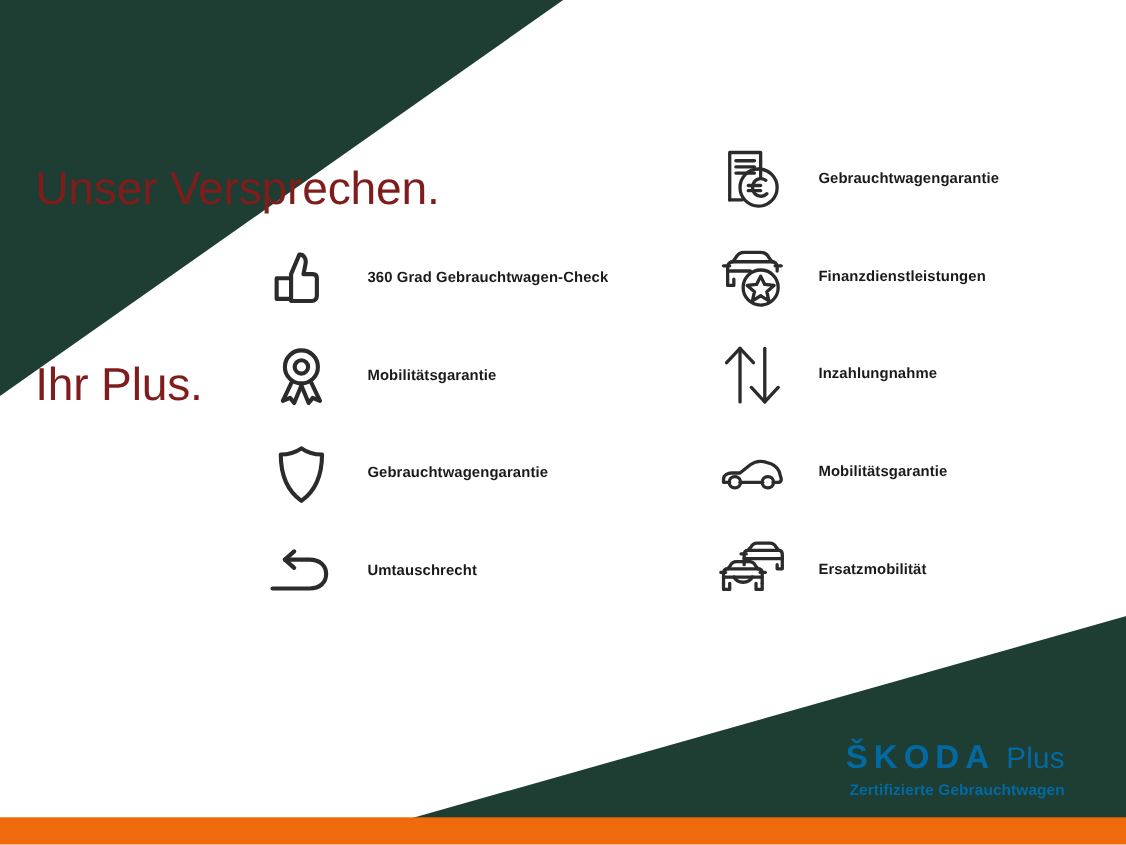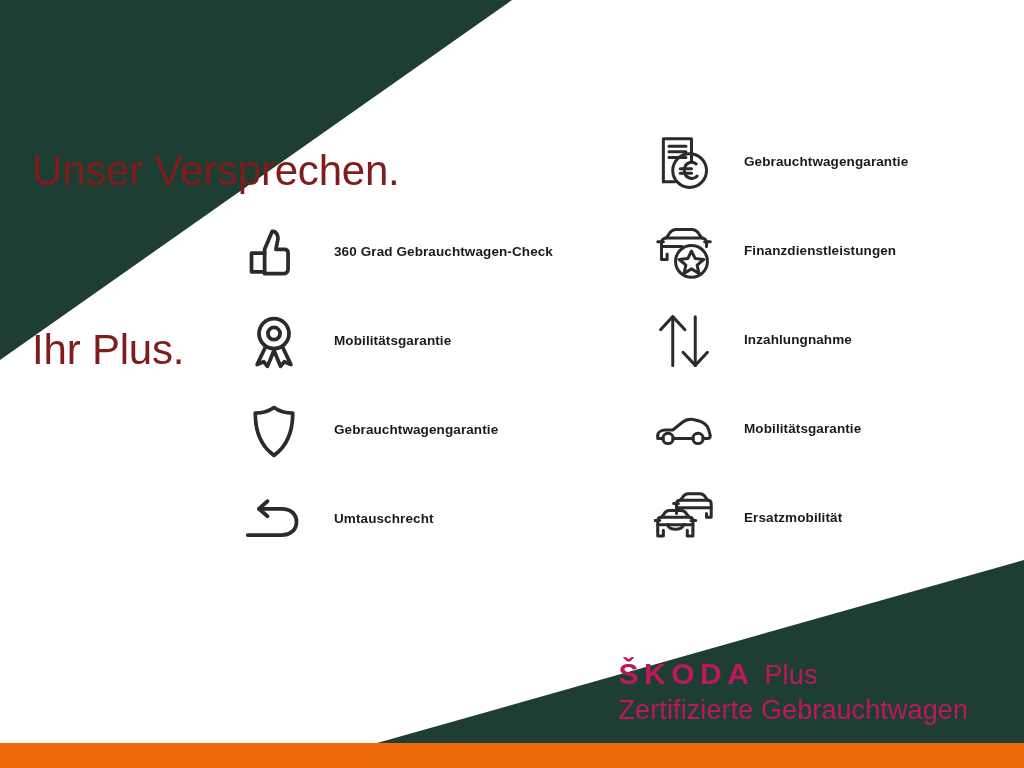--- a/index.html
+++ b/index.html
@@ -106,21 +106,21 @@
     stroke-linejoin: round;
   }
   .ico-thin { stroke-width: 3.2; }
 
   
   #logo-lockup {
     position: absolute;
     right: 56px;
     bottom: 42px;
     text-align: right;
-    color: #be185d;
+    color: #0369a1;
   }
   #logo-wordmark-row {
     display: flex;
     align-items: baseline;
     justify-content: flex-start;
   }
   #logo-skoda {
     font-size: 30px;
     font-weight: bold;
     letter-spacing: 5.5px;
@@ -128,22 +128,22 @@
   }
   #logo-plus {
     font-size: 27px;
     font-weight: 400;
     letter-spacing: 0.2px;
     margin-left: 10px;
     line-height: 1;
   }
   #logo-tagline {
     margin-top: 7px;
-    font-size: 27px;
-    font-weight: 400;
+    font-size: 14px;
+    font-weight: 700;
     letter-spacing: 0.1px;
     line-height: 1.1;
   }
 </style>
 </head>
 <body>
 
 <div id="stage">
 
   <div class="shape" id="wedge-top-left"></div>

